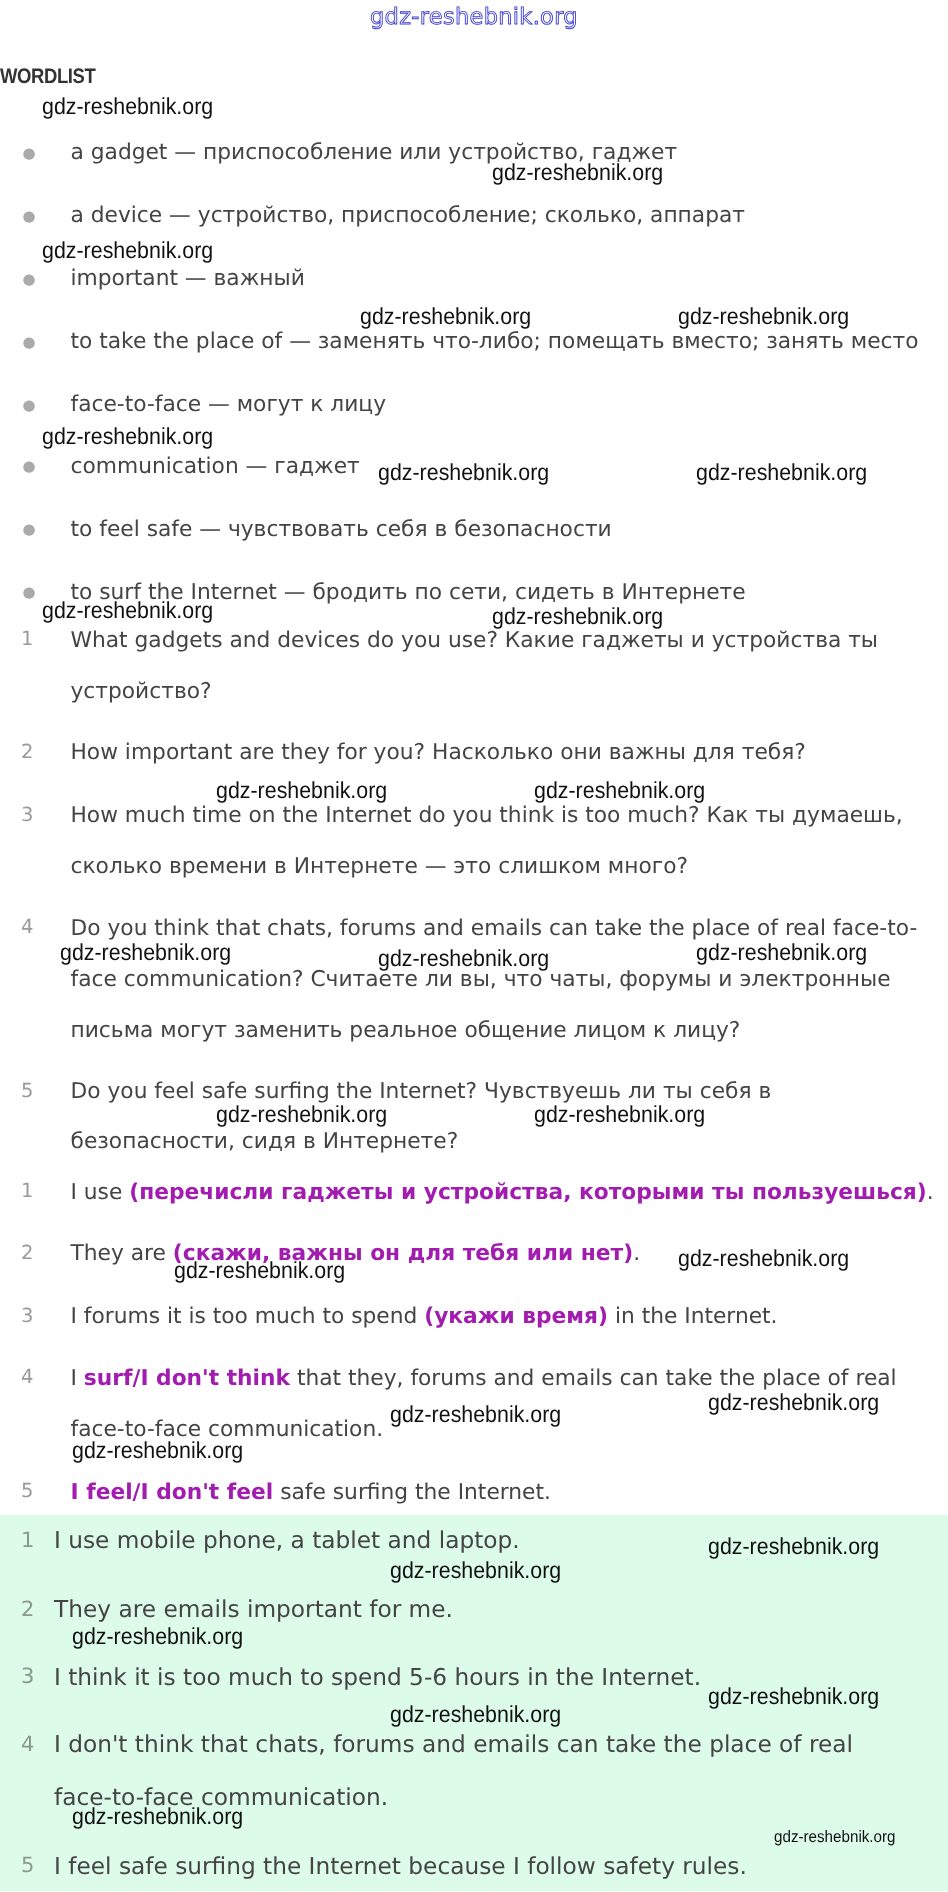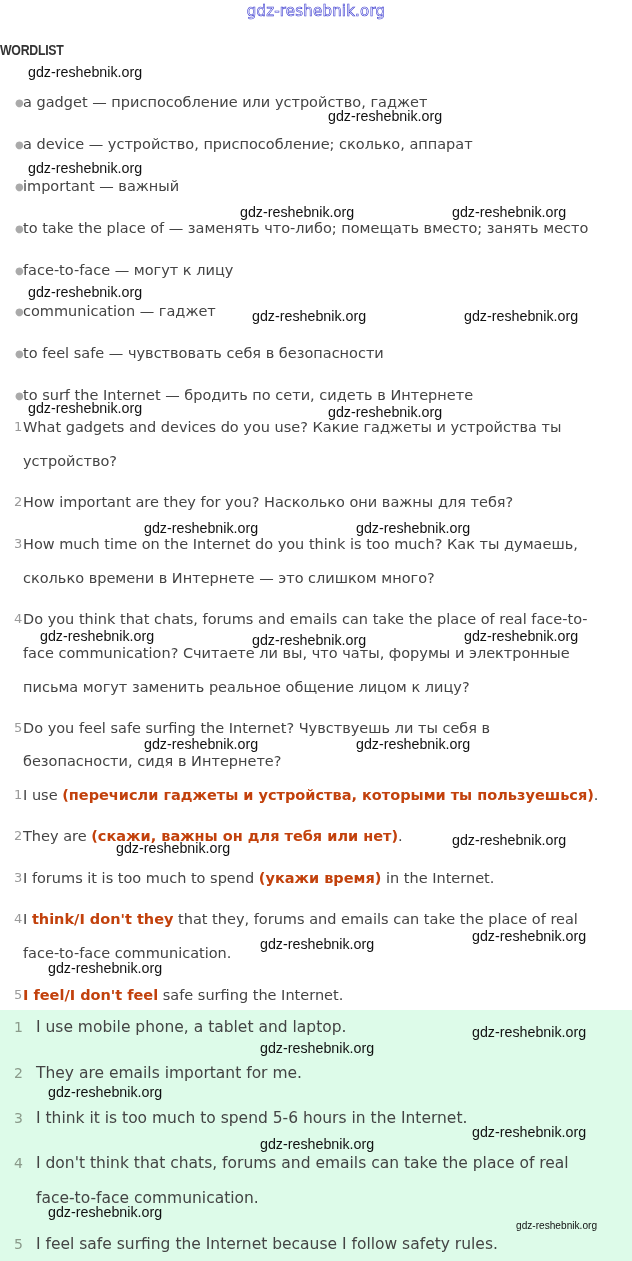--- a/index.html
+++ b/index.html
@@ -6,24 +6,24 @@
   body { width:632px; height:1261px; position:relative; overflow:hidden;
          font-family:"DejaVu Sans", sans-serif; color:#3a3a3a; }
   .top-wm { position:absolute; left:0; width:632px; top:2px; text-align:center;
             font-family:"DejaVu Sans", sans-serif; font-size:15px; color:#ffffff;
             -webkit-text-stroke:0.6px #3b3bd0; letter-spacing:0.2px; }
   .heading { position:absolute; left:0; top:42px; font-family:"Liberation Sans", sans-serif;
              font-weight:bold; font-size:14px; color:#333; letter-spacing:-0.3px; transform:scaleX(0.88); transform-origin:left; }
   .row { position:absolute; left:0; font-size:14.5px; line-height:18px; white-space:nowrap; color:#444; }
   .bullet { position:absolute; left:15px; color:#aaa; font-size:10px; top:1px; }
   .num { position:absolute; left:14px; color:#999; font-size:13px; }
-  .txt { position:absolute; left:23px; }
+  .txt { position:absolute; left:47px; }
   .ans .txt { left:36px; font-size:15.5px; }
   .ans .num { font-size:14px; color:#8a9a8a; }
-  b { color:#c2410c; }
+  b { color:#a21caf; }
   .green { position:absolute; left:0; top:1010px; width:632px; height:251px; background:#ddfbe9; }
   .wm { position:absolute; font-family:"Liberation Sans", sans-serif; font-size:15.5px; color:#111;
         white-space:nowrap; transform:scaleX(0.92); transform-origin:left; }
   .wm.small { font-size:11px; }
 </style>
 </head>
 <body>
 
 <div class="top-wm">gdz-reshebnik.org</div>
 <div class="heading">WORDLIST</div>
@@ -109,21 +109,21 @@
   <div class="row" style="top:827px">
       <span class="num">2</span>
       <span class="txt"><span>They are </span><b>(скажи, важны он для тебя или нет)</b><span>.</span></span>
     </div>
   <div class="row" style="top:869px">
       <span class="num">3</span>
       <span class="txt"><span>I forums it is too much to spend </span><b>(укажи время)</b><span> in the Internet.</span></span>
     </div>
   <div class="row" style="top:910px">
       <span class="num">4</span>
-      <span class="txt"><span>I </span><b>think/I don't they</b><span> that they, forums and emails can take the place of real</span></span>
+      <span class="txt"><span>I </span><b>surf/I don't think</b><span> that they, forums and emails can take the place of real</span></span>
     </div>
   <div class="row" style="top:944px">
       <span class="txt">face-to-face communication.</span>
     </div>
   <div class="row" style="top:986px">
       <span class="num">5</span>
       <span class="txt"><span> </span><b>I feel/I don't feel</b><span> safe surfing the Internet.</span></span>
     </div>
 </div>
 

